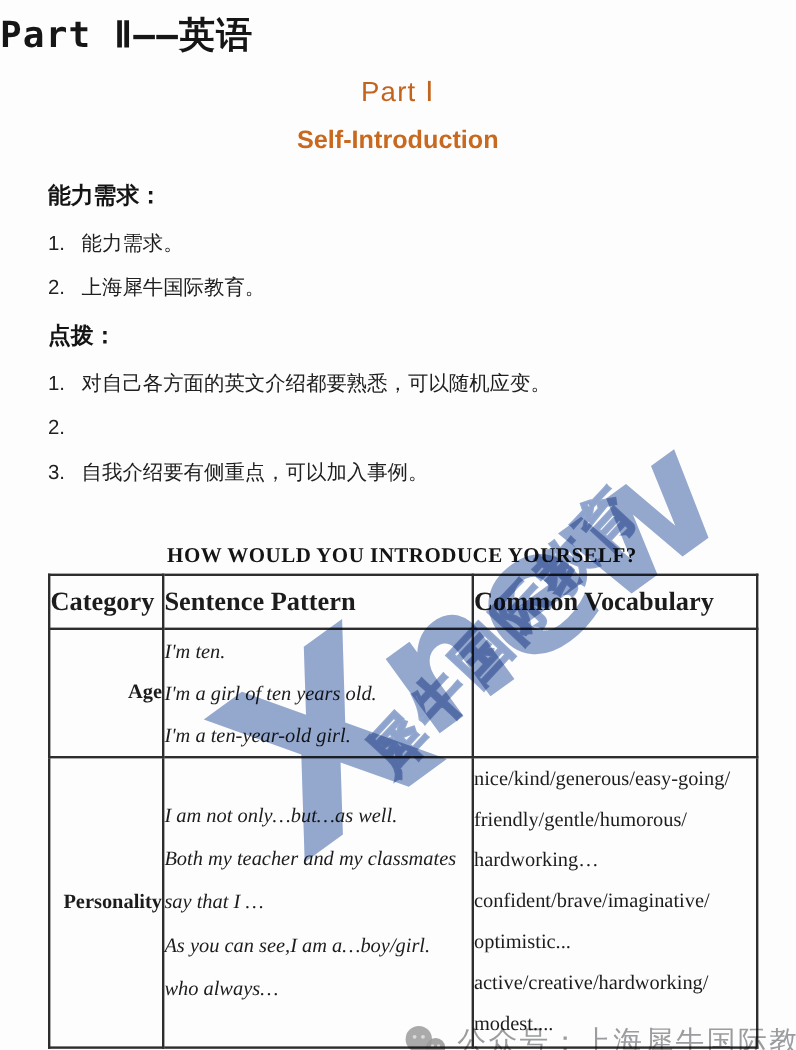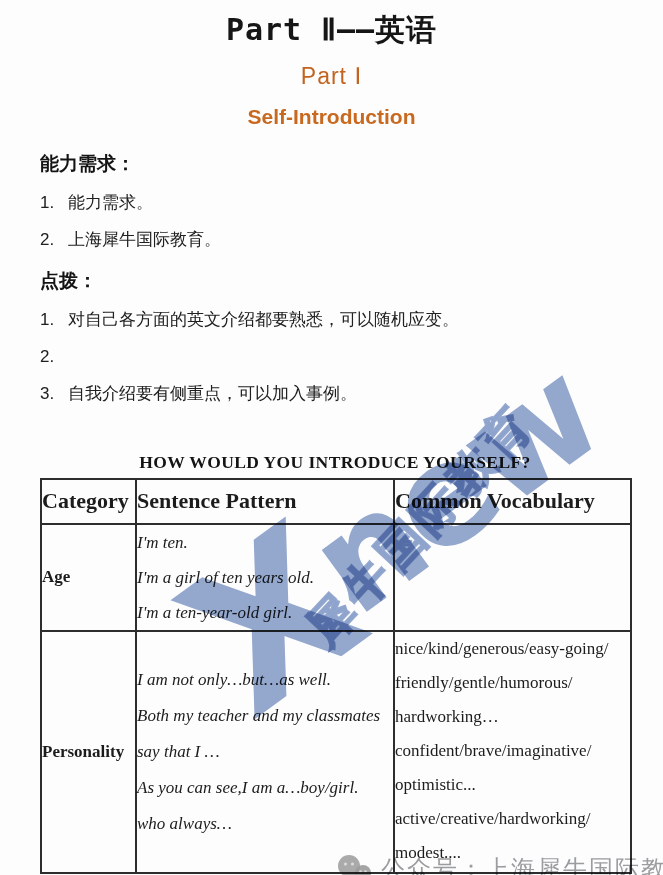--- a/index.html
+++ b/index.html
@@ -8,21 +8,20 @@
     background: #fdfdfd;
     position: relative;
     overflow: hidden;
     font-family: "Liberation Sans", sans-serif;
     color: #1f1f1f;
   }
   .page { position: relative; width: 663px; height: 875px; }
 
   .main-title {
     margin-top: 12px;
-    text-align: center;
     font-family: "DejaVu Sans Mono", monospace;
     font-weight: bold;
     font-size: 30px;
     line-height: 1.2;
     color: #161616;
     letter-spacing: 1px;
   }
   .part-subtitle {
     margin-top: 15px;
     text-align: center;
@@ -80,21 +79,21 @@
     border: 2px solid #2d2d2d;
     padding: 0;
     background: transparent;
   }
   .col-cat { width: 95px; }
   .col-sent { width: 258px; }
   .col-voc { width: 237px; }
   .row-header th { height: 43px; font-size: 22px; font-weight: bold; text-align: left; vertical-align: middle; }
   .row-age  { height: 104px; }
   .row-pers { height: 242px; }
-  .cat-cell { text-align: left; vertical-align: middle; font-weight: bold; }
+  .cat-cell { text-align: right; vertical-align: middle; font-weight: bold; }
   .sent-cell { vertical-align: middle; padding-left: 13px; font-style: italic; }
   .sent-cell .line { line-height: 36px; }
   .row-age .sent-cell .line { line-height: 35px; }
   .voc-cell { vertical-align: top; padding: 5px 0 0 12px; }
   .voc-cell .line { line-height: 34px; }
 
   
   .wm-xnew {
     position: absolute; left: 145px; top: 390px;
     width: 500px; height: 260px;

